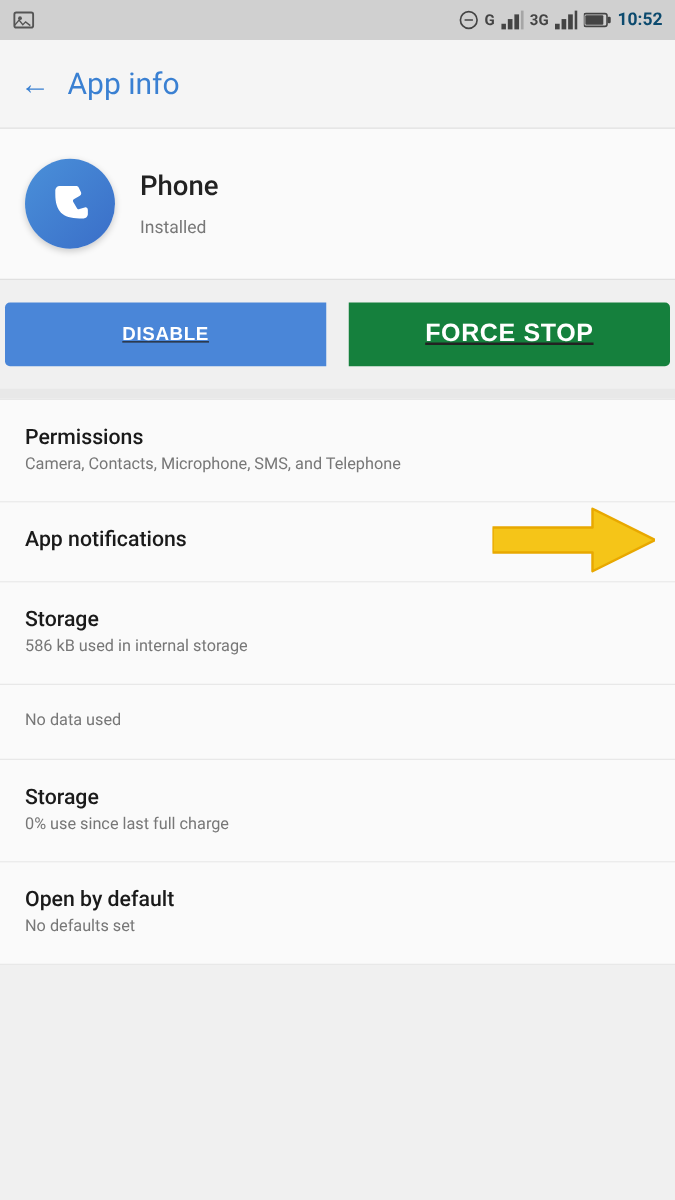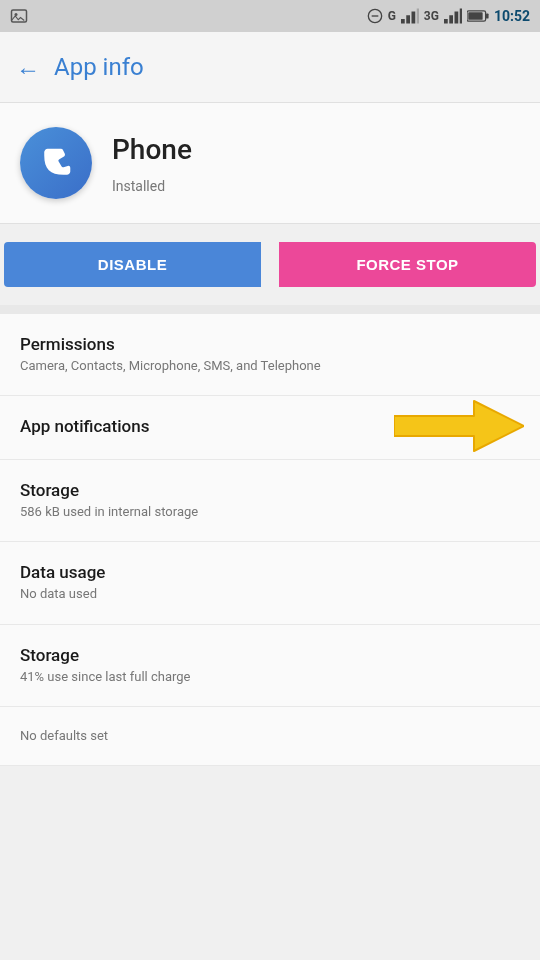--- a/index.html
+++ b/index.html
@@ -82,57 +82,58 @@
       align-items: center;
       justify-content: center;
       flex-shrink: 0;
       box-shadow: 0 2px 6px rgba(0,0,0,0.2);
     }
     .app-icon-circle svg {
       width: 42px;
       height: 42px;
     }
     .app-name {
-      font-size: 28px;
+      font-size: 22px;
       font-weight: 500;
       color: #222;
     }
     .app-status {
       font-size: 14px;
       color: #777;
       margin-top: 12px;
     }
 
     
     .buttons-row {
       display: flex;
       gap: 16px;
       padding: 18px 4px;
       background: #f0f0f0;
+      text-decoration: underline;
     }
     .btn-disable {
       flex: 1;
       background: #4a86d8;
       color: #fff;
       border: none;
       padding: 14px 0;
       font-size: 15px;
       font-weight: 700;
       letter-spacing: 0.5px;
       cursor: pointer;
       border-radius: 4px 0 0 4px;
       margin-right: 2px;
     }
     .btn-force-stop {
       flex: 1;
-      background: #ec4899;
+      background: #15803d;
       color: #fff;
       border: none;
       padding: 14px 0;
-      font-size: 15px;
+      font-size: 20px;
       font-weight: 700;
       letter-spacing: 0.5px;
       cursor: pointer;
       border-radius: 0 4px 4px 0;
     }
 
     
     .section-item {
       background: #fafafa;
       padding: 20px 20px;
@@ -258,26 +259,26 @@
       </svg>
     </div>
   </div>
 
   <div class="section-item">
     <div class="section-title">Storage</div>
     <div class="section-subtitle">586 kB used in internal storage</div>
   </div>
 
   <div class="section-item">
-    <div class="section-title">Data usage</div>
     <div class="section-subtitle">No data used</div>
   </div>
 
   <div class="section-item">
     <div class="section-title">Storage</div>
-    <div class="section-subtitle">41% use since last full charge</div>
-  </div>
-
-  <div class="section-item">
+    <div class="section-subtitle">0% use since last full charge</div>
+  </div>
+
+  <div class="section-item">
+    <div class="section-title">Open by default</div>
     <div class="section-subtitle">No defaults set</div>
   </div>
 
 </div>
 
 </body></html>

